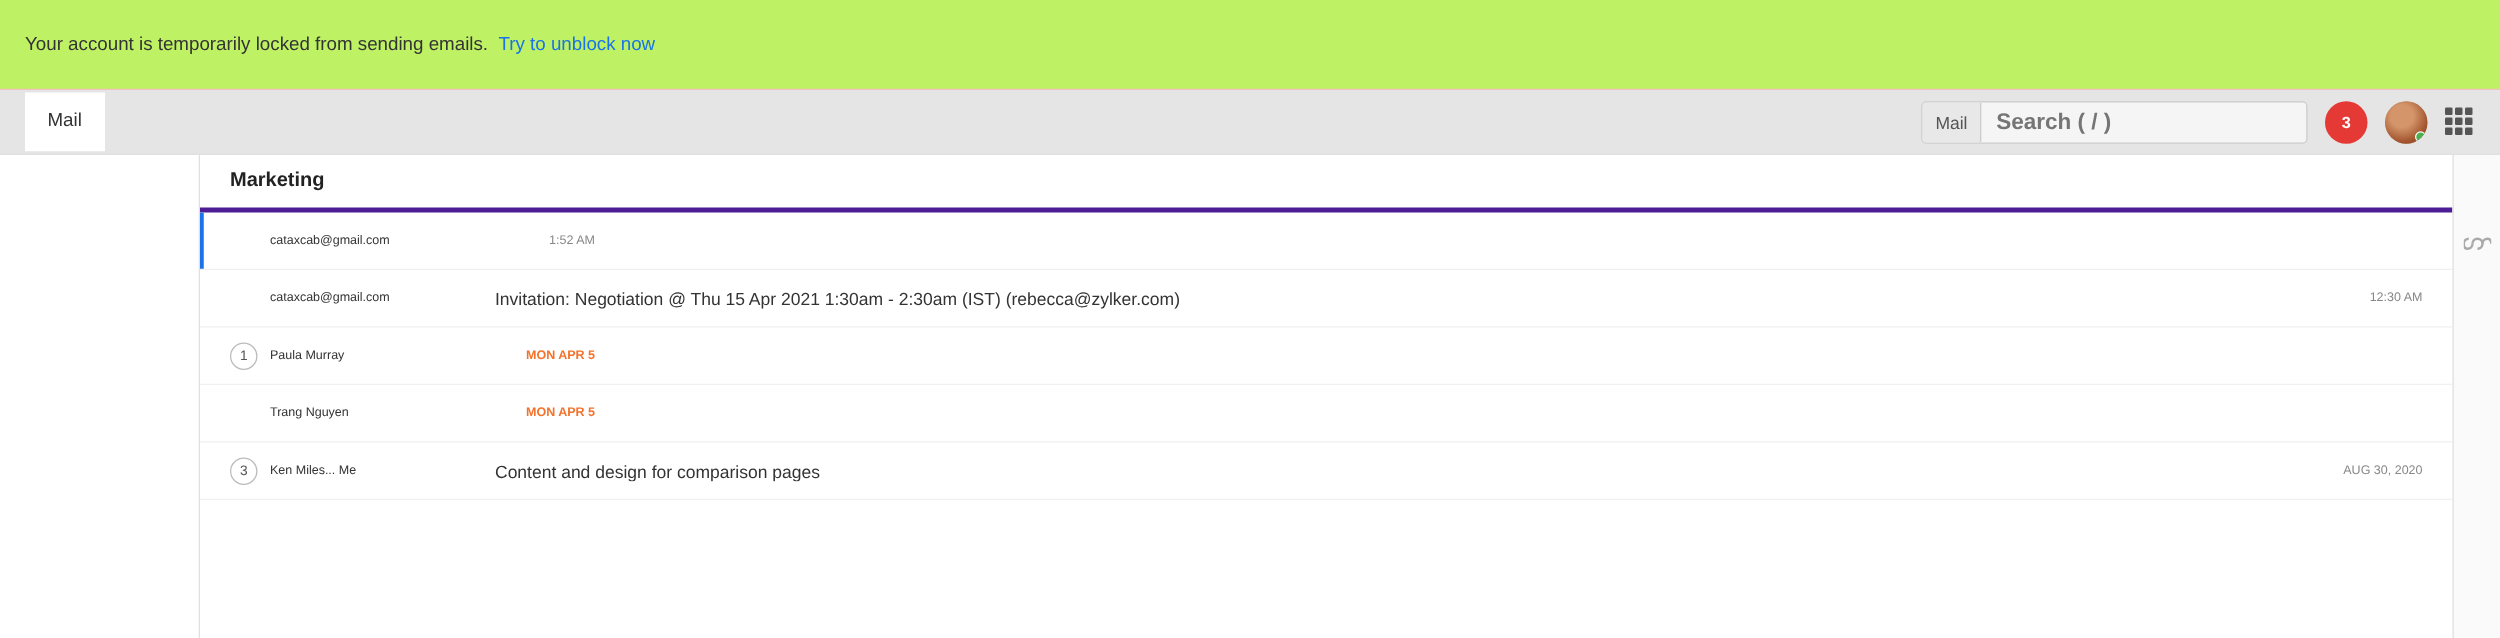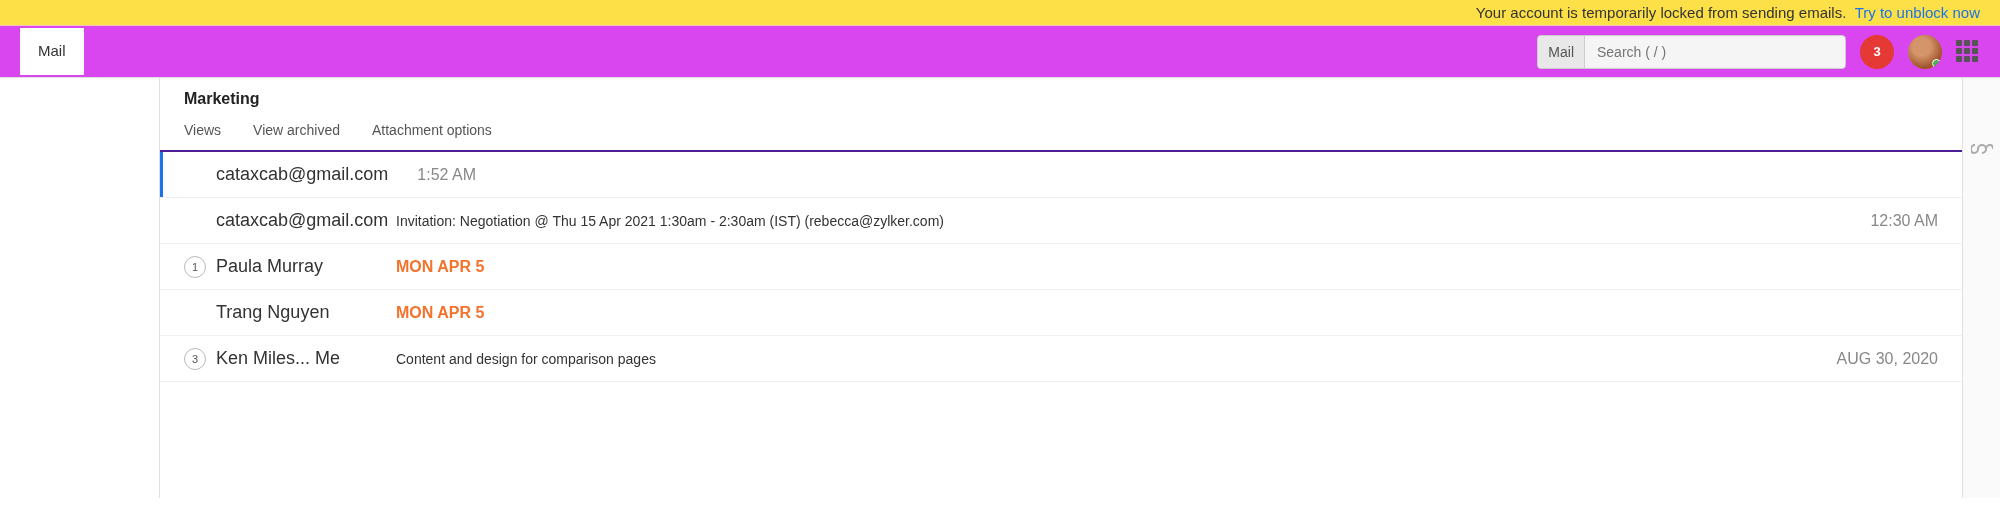--- a/index.html
+++ b/index.html
@@ -1,36 +1,36 @@
 <!DOCTYPE html>
 <html><head>
   <meta charset="utf-8">
   <style>
     * { margin: 0; padding: 0; box-sizing: border-box; }
     body { font-family: -apple-system, BlinkMacSystemFont, 'Segoe UI', Arial, sans-serif; background: #fff; width: 2000px; min-height: 510px; overflow-x: hidden; }
 
     
     .banner {
-      background: #fde047;
-      text-align: right;
-      padding: 4px 20px;
+      background: #bef264;
+      text-align: left;
+      padding: 27px 20px;
       font-size: 15px;
       color: #333;
       border-bottom: 1px solid #f5c0c0;
     }
     .banner a { color: #1a73e8; text-decoration: none; }
 
     
     .header {
       display: flex;
       align-items: center;
       justify-content: space-between;
       padding: 0 20px;
       height: 52px;
-      background: #d946ef;
+      background: #e5e5e5;
       border-bottom: 1px solid #e0e0e0;
     }
     .header-left {
       display: flex;
       align-items: center;
       gap: 0;
     }
     .header-mail-tab {
       font-size: 15px;
       color: #333;
@@ -60,24 +60,25 @@
       background: #e8e8e8;
       height: 100%;
       display: flex;
       align-items: center;
       border-right: 1px solid #ccc;
     }
     .search-input {
       border: none;
       background: transparent;
       padding: 0 12px;
-      font-size: 14px;
+      font-size: 18px;
       color: #888;
       outline: none;
       width: 260px;
+      font-weight: bold;
     }
     .notification-btn {
       position: relative;
       width: 34px;
       height: 34px;
       background: #e53935;
       border-radius: 50%;
       display: flex;
       align-items: center;
       justify-content: center;
@@ -144,21 +145,21 @@
     }
 
     
     .content {
       flex: 1;
       display: flex;
       flex-direction: column;
     }
     .content-header {
       padding: 12px 24px 4px 24px;
-      border-bottom: 2px solid #4c1d95;
+      border-bottom: 4px solid #4c1d95;
     }
     .folder-title {
       font-size: 16px;
       font-weight: bold;
       color: #222;
       margin-bottom: 8px;
     }
     .tab-bar {
       display: flex;
       gap: 0;
@@ -208,38 +209,38 @@
       color: #555;
       margin-right: 10px;
       flex-shrink: 0;
     }
     .email-counter.empty {
       border-color: transparent;
       background: transparent;
     }
     .email-sender {
       width: 180px;
-      font-size: 18px;
+      font-size: 10px;
       color: #333;
       flex-shrink: 0;
       white-space: nowrap;
       overflow: hidden;
       text-overflow: ellipsis;
     }
     .email-subject {
       flex: 1;
       font-size: 14px;
       color: #333;
       white-space: nowrap;
       overflow: hidden;
       text-overflow: ellipsis;
       padding-right: 20px;
     }
     .email-time {
-      font-size: 16px;
+      font-size: 10px;
       color: #888;
       white-space: nowrap;
       flex-shrink: 0;
       min-width: 80px;
       text-align: right;
     }
     .email-time.highlight { color: #f4722b; font-weight: 600; }
 
     
     .right-strip {
@@ -301,25 +302,20 @@
   </div>
 </div>
 
 <div class="main-layout">
 
   <div class="sidebar"></div>
 
   <div class="content">
     <div class="content-header">
       <div class="folder-title">Marketing</div>
-      <div class="tab-bar">
-        <div class="tab-item">Views</div>
-        <div class="tab-item">View archived</div>
-        <div class="tab-item">Attachment options</div>
-      </div>
     </div>
 
     <div class="email-list" id="email-list">
 
     <div class="email-row">
           <div class="left-accent"></div>
           <div class="email-counter empty"></div>
           <div class="email-sender">cataxcab@gmail.com</div>
           <div class="email-time">1:52 AM</div>
         </div>

